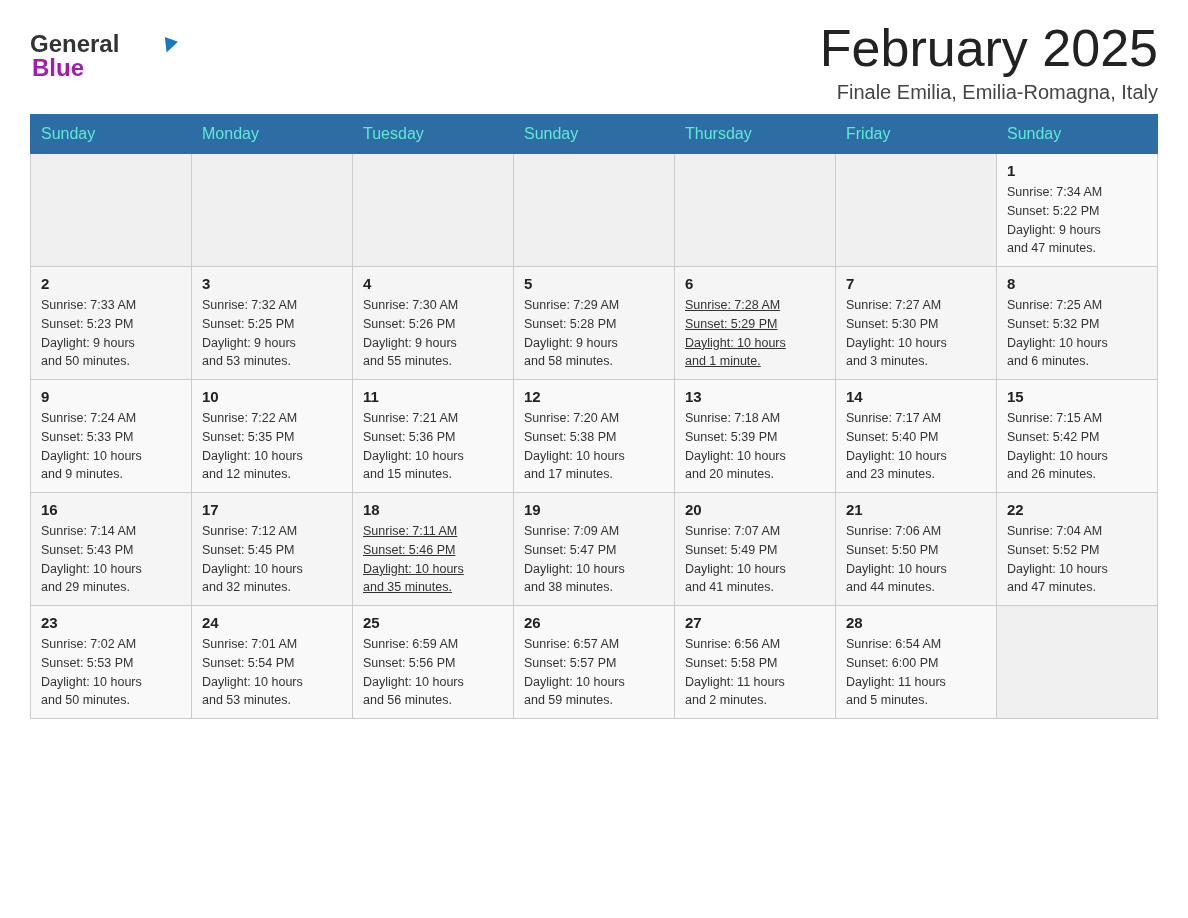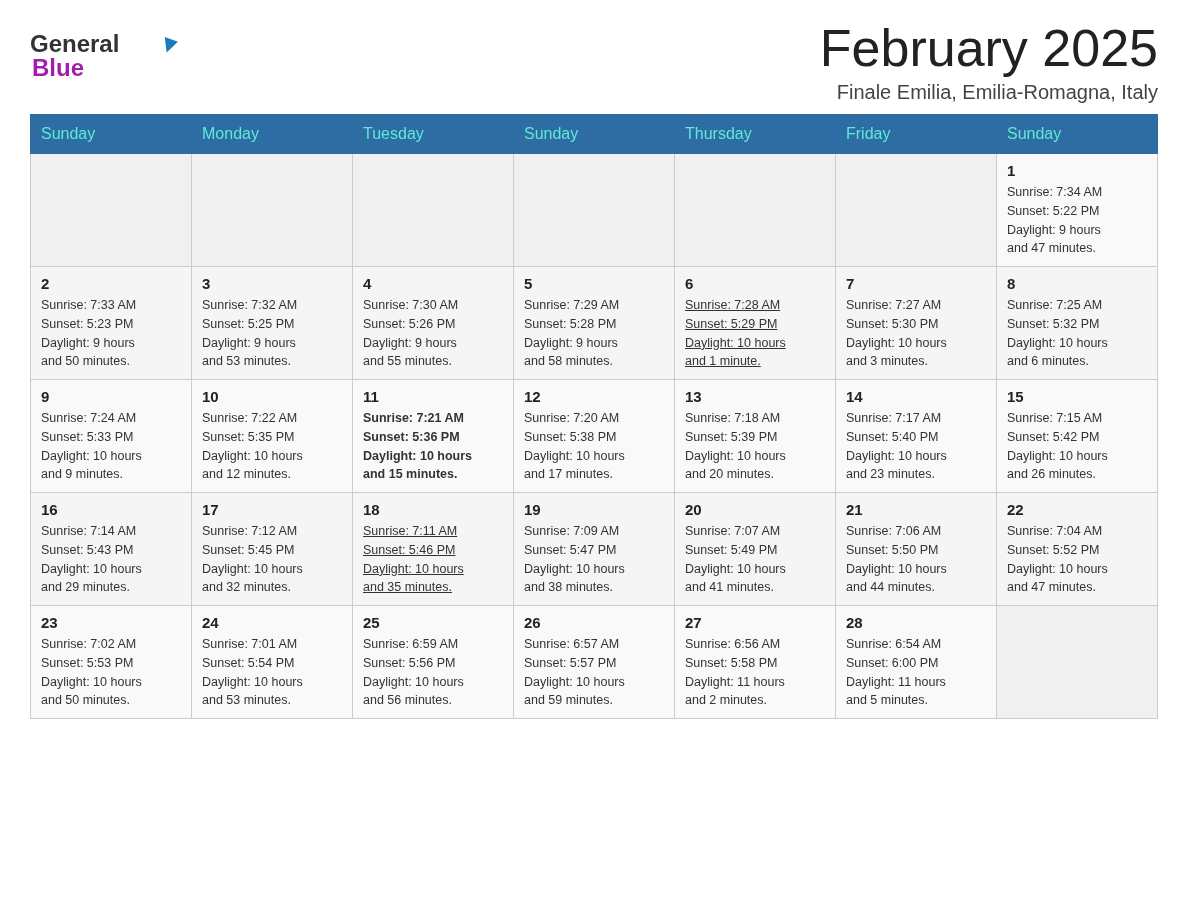--- a/index.html
+++ b/index.html
@@ -196,21 +196,21 @@
         </td>
         <td>
           <span class="day-number">10</span>
           <div class="day-info" style="white-space: pre-line;">Sunrise: 7:22 AM
 Sunset: 5:35 PM
 Daylight: 10 hours
 and 12 minutes.</div>
         </td>
         <td>
           <span class="day-number">11</span>
-          <div class="day-info" style="white-space: pre-line; font-weight: bold;">Sunrise: 7:21 AM
+          <div class="day-info" style="white-space: pre-line;">Sunrise: 7:21 AM
 Sunset: 5:36 PM
 Daylight: 10 hours
 and 15 minutes.</div>
         </td>
         <td>
           <span class="day-number">12</span>
           <div class="day-info" style="white-space: pre-line;">Sunrise: 7:20 AM
 Sunset: 5:38 PM
 Daylight: 10 hours
 and 17 minutes.</div>

